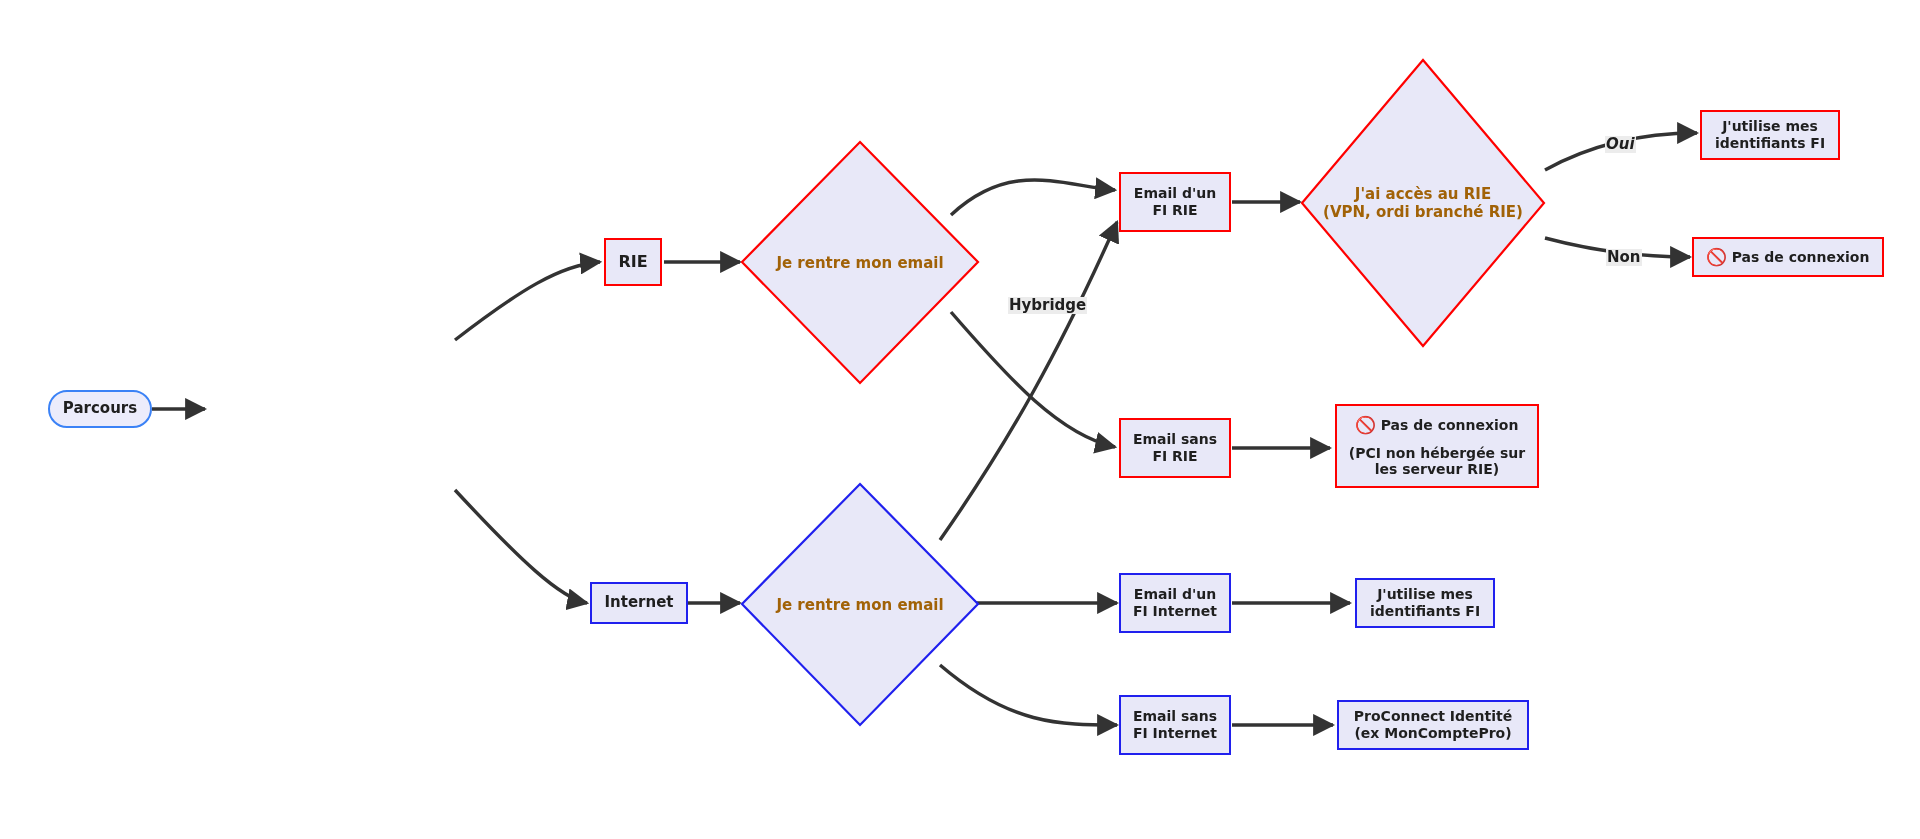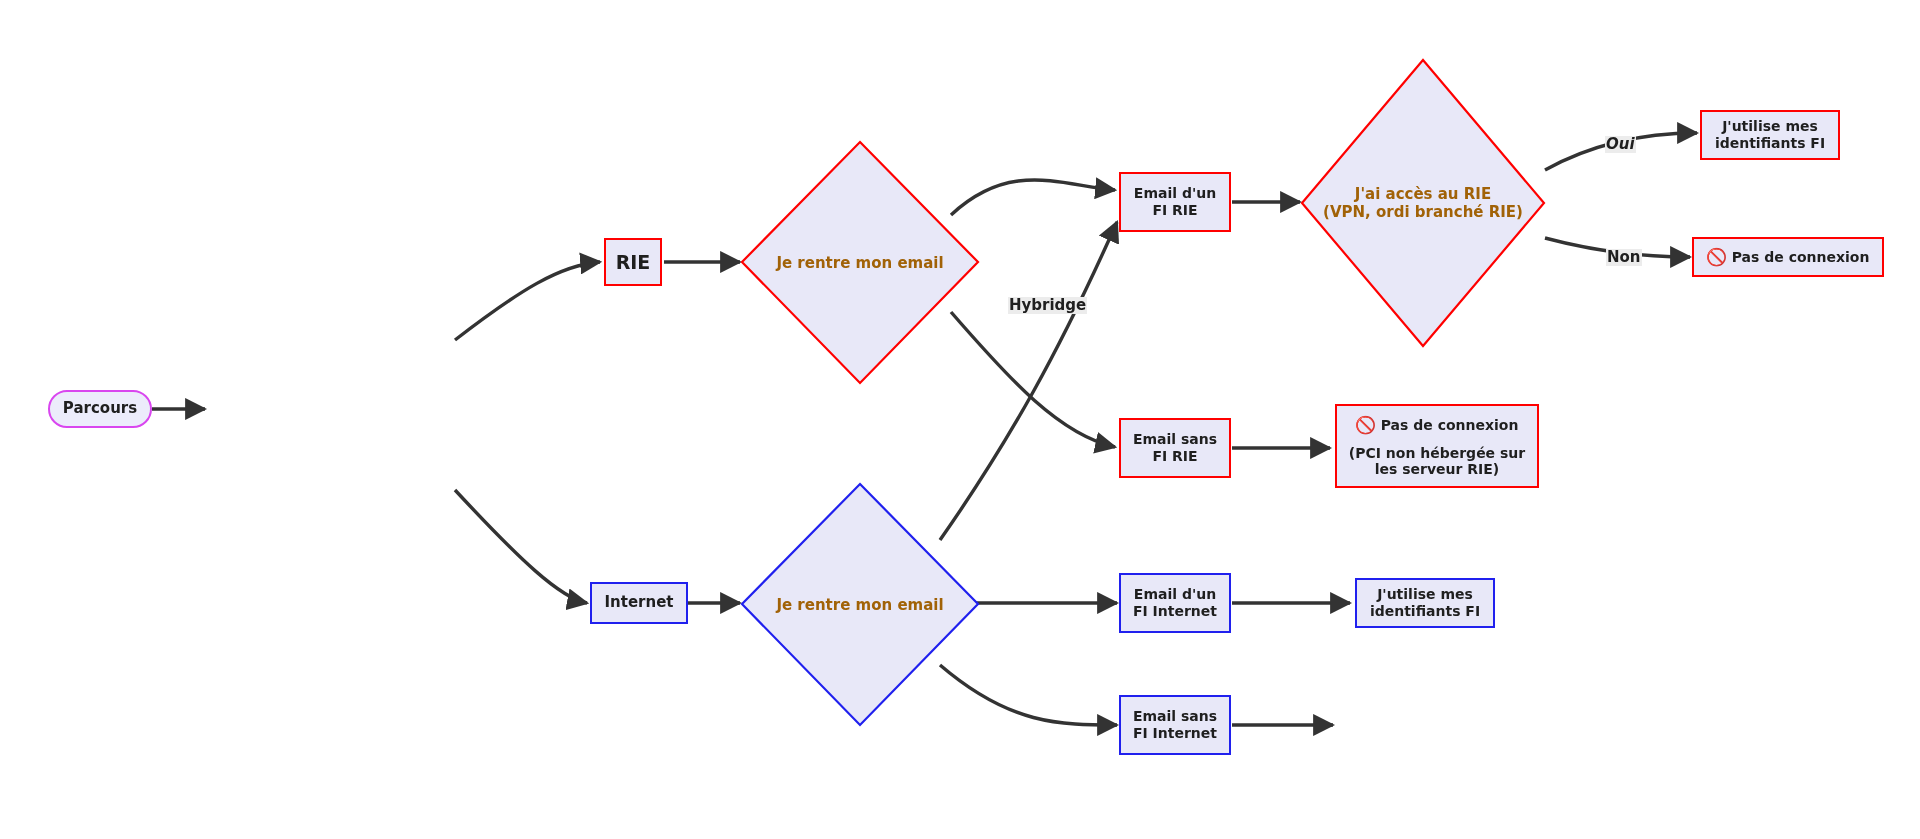--- a/index.html
+++ b/index.html
@@ -44,21 +44,21 @@
   .node.rect {
     background: #e8e8f8;
     border-width: 2px;
     border-style: solid;
   }
   .node.rect.red   { border-color: #ff0000; }
   .node.rect.blue  { border-color: #2020ee; }
   
   .node.stadium {
     background: #ececfb;
-    border: 2px solid #d946ef;
+    border: 2px solid #3b82f6;
     border-radius: 999px;
   }
   
   .diamond-wrap {
     position: absolute;
     z-index: 2;
   }
   .diamond-shape {
     position: absolute;
     left: 0;
@@ -150,21 +150,21 @@
 
       <path d="M 1232,725 L 1333,725"></path>
     </g>
   </svg>
 
   <div class="node stadium" style="left:48px; top:390px; width:104px; height:38px; font-size:15px;">
     <span>Parcours</span>
   </div>
 
 
-  <div class="node rect red" style="left:604px; top:238px; width:58px; height:48px; font-size:19px;">
+  <div class="node rect red" style="left:604px; top:238px; width:58px; height:48px; font-size:16px;">
     <span>RIE</span>
   </div>
 
   <div class="node rect blue" style="left:590px; top:582px; width:98px; height:42px; font-size:15px;">
     <span>Internet</span>
   </div>
 
   <div class="diamond-wrap" style="left:740px; top:140px; width:240px; height:245px;">
     <svg class="diamond-shape" viewBox="0 0 240 245" preserveAspectRatio="none">
       <polygon points="120,2 238,122 120,243 2,122" fill="#e8e8f8" stroke="#ff0000" stroke-width="2.2"></polygon>
@@ -232,20 +232,24 @@
   <div class="node rect blue" style="left:1119px; top:695px; width:112px; height:60px; font-size:14px;">
     <span>Email sans
 FI Internet</span>
   </div>
 
   <div class="node rect blue" style="left:1355px; top:578px; width:140px; height:50px; font-size:14px;">
     <span>J'utilise mes
 identifiants FI</span>
   </div>
 
+  <div class="node rect blue" style="left:1337px; top:700px; width:192px; height:50px; font-size:14px;">
+    <span>ProConnect Identité
+(ex MonComptePro)</span>
+  </div>
 
   <div class="edge-label" style="left:1008px; top:297px;">
     <span>Hybridge</span>
   </div>
   <div class="edge-label" style="left:1605px; top:136px;font-style:italic;">
     <span>Oui</span>
   </div>
   <div class="edge-label" style="left:1606px; top:249px;">
     <span>Non</span>
   </div>

